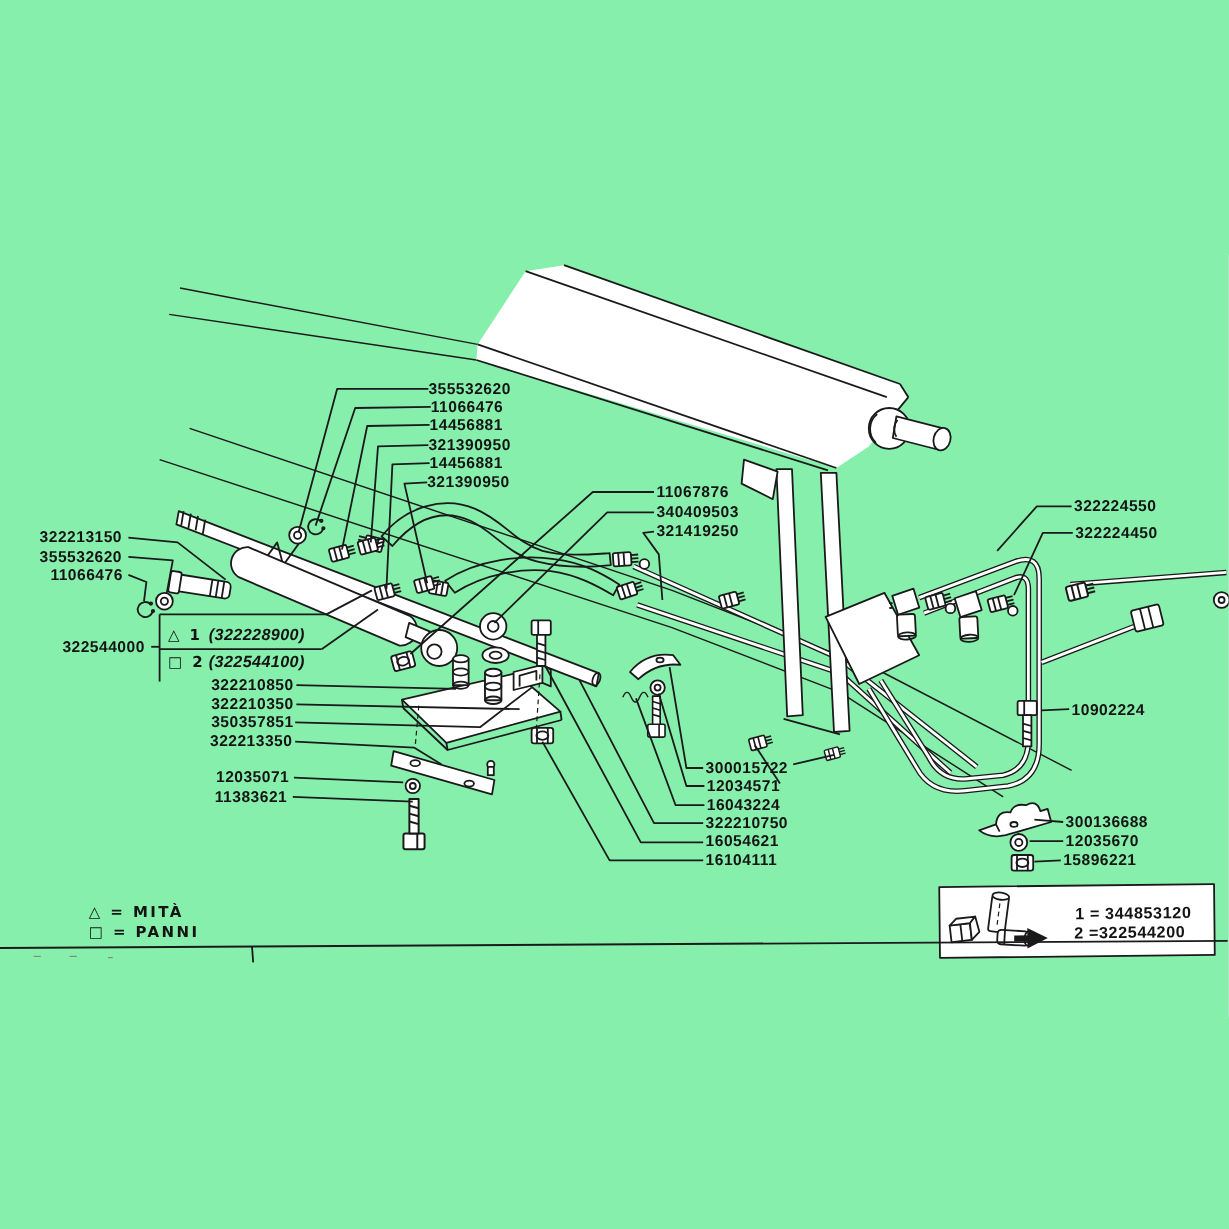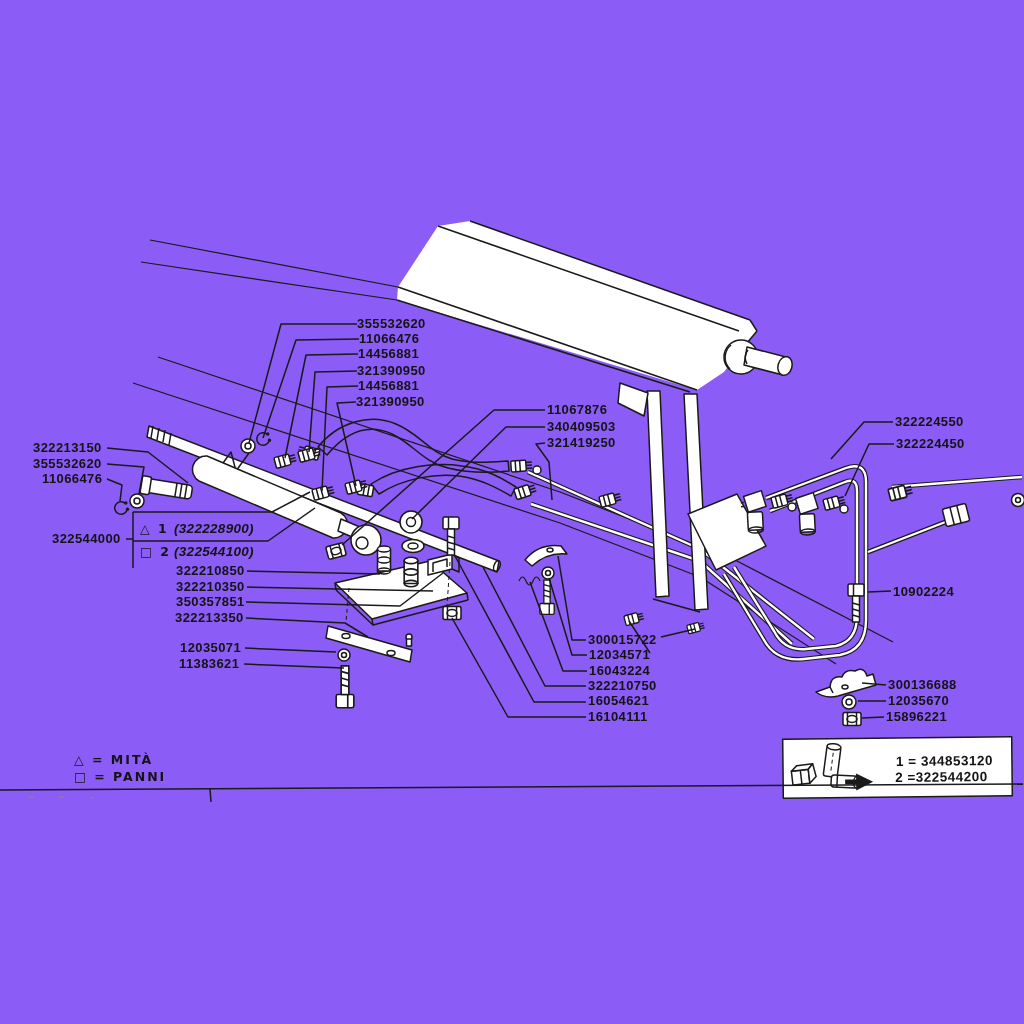--- a/index.html
+++ b/index.html
@@ -1,16 +1,16 @@
 <!DOCTYPE html>
 <html><head>
 <meta charset="utf-8">
 <style>
   html,body{margin:0;padding:0;background:#e8e8e8;}
-  .stage{position:relative;width:1024px;height:1024px;background:#8b5cf6;overflow:hidden;
+  .stage{position:relative;width:1024px;height:1024px;background:#86efac;overflow:hidden;
          font-family:"Liberation Sans",sans-serif;}
   svg{position:absolute;left:0;top:0;}
   svg *{stroke:#1a1a1a;fill:none;stroke-width:1.5;stroke-linejoin:round;}
   svg .w{fill:#ffffff;}
   svg .ink{fill:#1a1a1a;stroke:none;}
   svg .nostroke{stroke:none;}
   svg .ld{stroke-width:1.15;fill:none;}
   svg .thin{stroke-width:1.2;}
   svg .pipeO{stroke-width:4.6;fill:none;}
   svg .pipeI{stroke:#ffffff;stroke-width:2.4;fill:none;}

